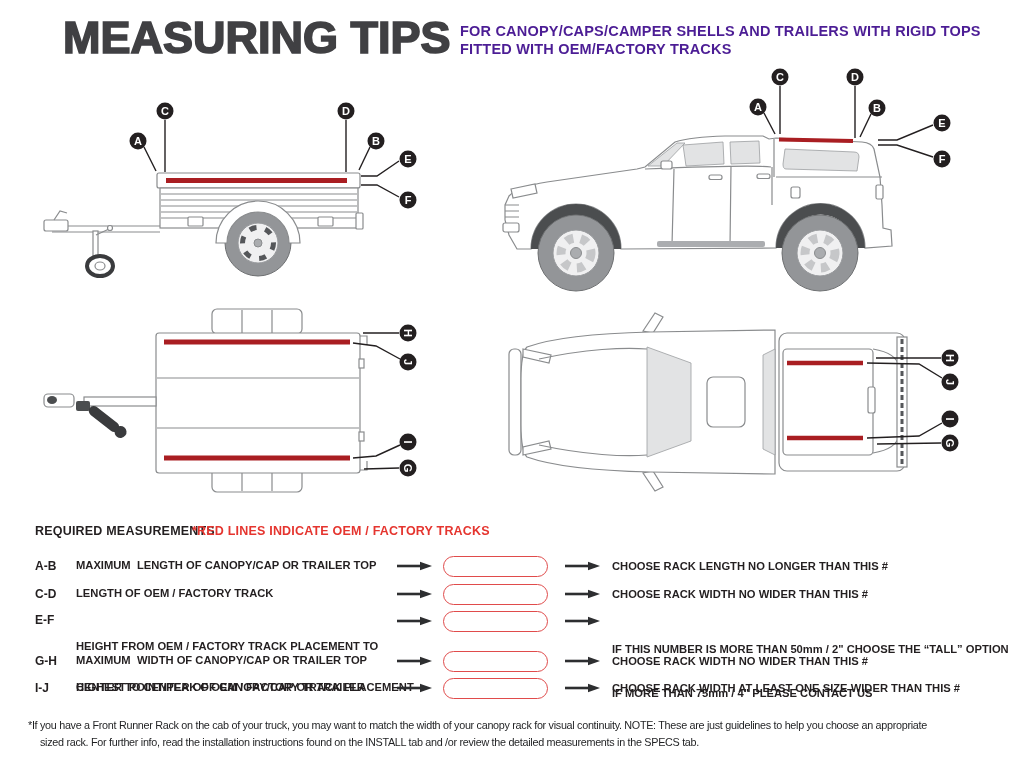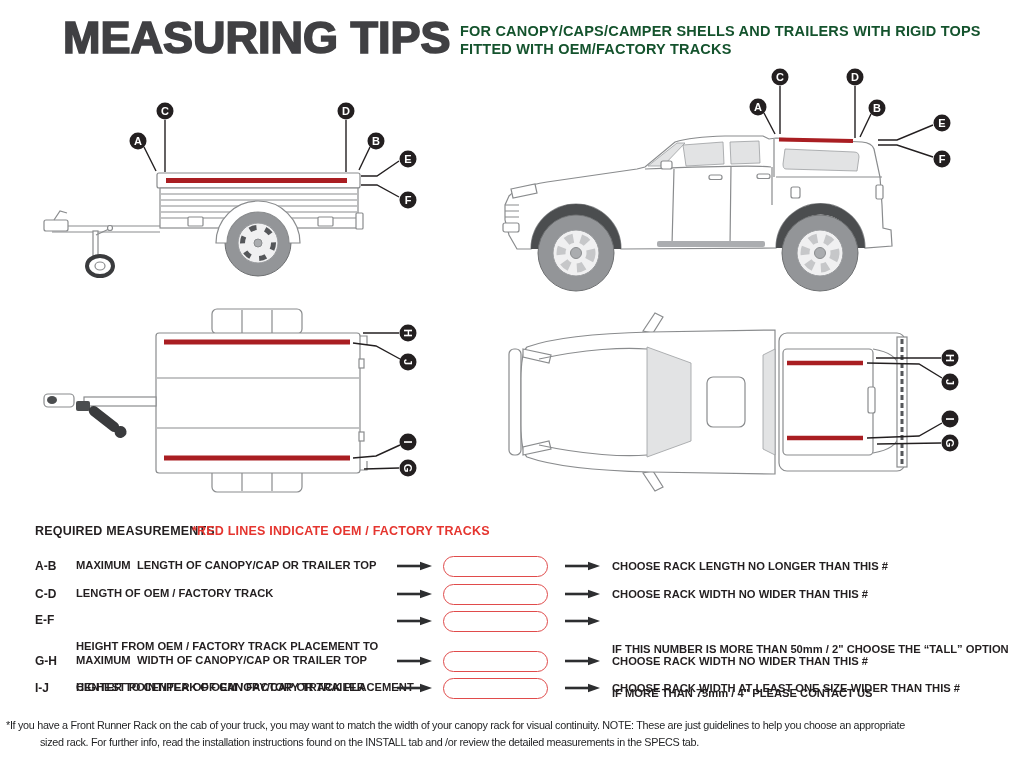--- a/index.html
+++ b/index.html
@@ -2,21 +2,21 @@
 <html style="--ink: #231F20; --title-gray: #404043; --accent-red: #E5352F; --oval-red: #E04B4B; --track-red: #A91E22;"><head>
 <meta charset="utf-8">
 <style>
   html,body{margin:0;padding:0;}
   body{width:1024px;height:768px;background:#fff;position:relative;overflow:hidden;
        font-family:"Liberation Sans", sans-serif;color:var(--ink,#231F20);}
   .abs{position:absolute;}
   .title{left:33px;top:12px;font-size:45px;font-weight:bold;letter-spacing:0;
          color:var(--title-gray,#404043);margin-left:30px;-webkit-text-stroke:1.7px var(--title-gray,#404043);}
   .subtitle{left:460px;top:22px;font-size:14.5px;font-weight:bold;letter-spacing:.2px;
-            line-height:18px;color:#14532d;}
+            line-height:18px;color:#4c1d95;}
   .sec-title{left:35px;top:524px;font-size:12.5px;font-weight:bold;letter-spacing:.2px;}
   .sec-note{left:192px;top:524px;font-size:12.5px;font-weight:bold;letter-spacing:.2px;
             color:var(--accent-red,#E5352F);}
   .rkey{font-size:12px;font-weight:bold;left:35px;white-space:pre;}
   .rdesc{font-size:11.2px;font-weight:bold;left:70px;white-space:pre;line-height:13.5px;padding-left:6px;}
   .rout{font-size:11.2px;font-weight:bold;left:612px;white-space:pre;line-height:14.5px;}
   .pill{left:443px;width:103px;height:19px;border:1.6px solid var(--oval-red,#E04B4B);
         border-radius:11px;background:#fff;}
   .arrow{width:35px;height:10px;}
   .arrow line{stroke:#2D2E30;stroke-width:2.6;}
@@ -297,16 +297,16 @@
       <line x1="0" y1="5" x2="24" y2="5"></line>
       <polygon points="23,0.8 35,5 23,9.2"></polygon>
     </svg>
   <div class="abs pill" style="top:678px"></div>
   <svg class="abs arrow" style="left:565px;top:683px" viewBox="0 0 35 10">
       <line x1="0" y1="5" x2="24" y2="5"></line>
       <polygon points="23,0.8 35,5 23,9.2"></polygon>
     </svg>
   <div class="abs rout" style="top:681px">CHOOSE RACK WIDTH AT LEAST ONE SIZE WIDER THAN THIS #</div>
 
-  <div class="abs foot" style="left:6px;top:719px">*If you have a Front Runner Rack on the cab of your truck, you may want to match the width of your canopy rack for visual continuity. NOTE: These are just guidelines to help you choose an appropriate</div>
+  <div class="abs foot" style="left:28px;top:719px">*If you have a Front Runner Rack on the cab of your truck, you may want to match the width of your canopy rack for visual continuity. NOTE: These are just guidelines to help you choose an appropriate</div>
   <div class="abs foot" style="left:40px;top:736px">sized rack. For further info, read the installation instructions found on the INSTALL tab and /or review the detailed measurements in the SPECS tab.</div>
 
 </div>
 
 </body></html>

